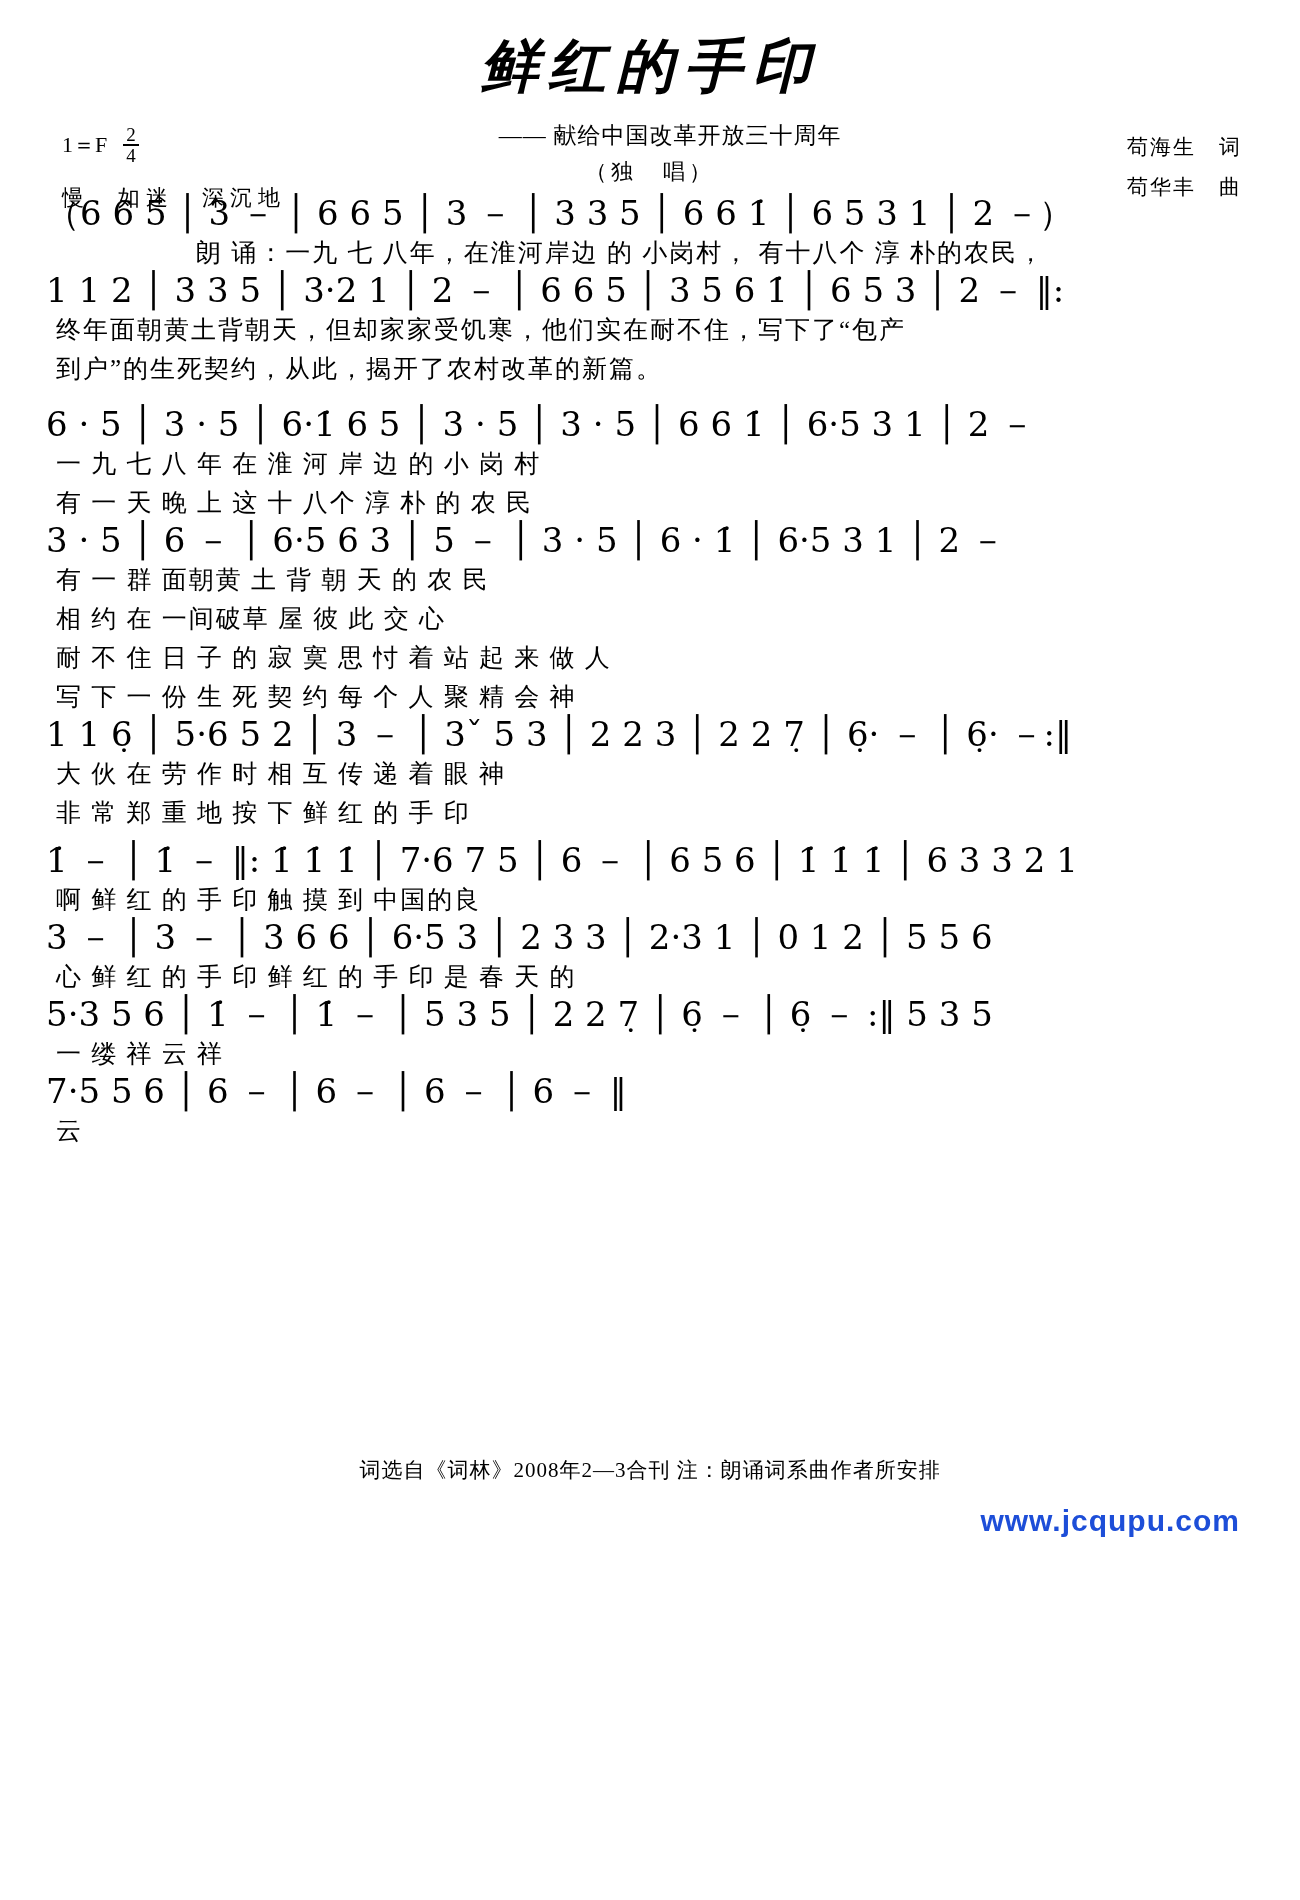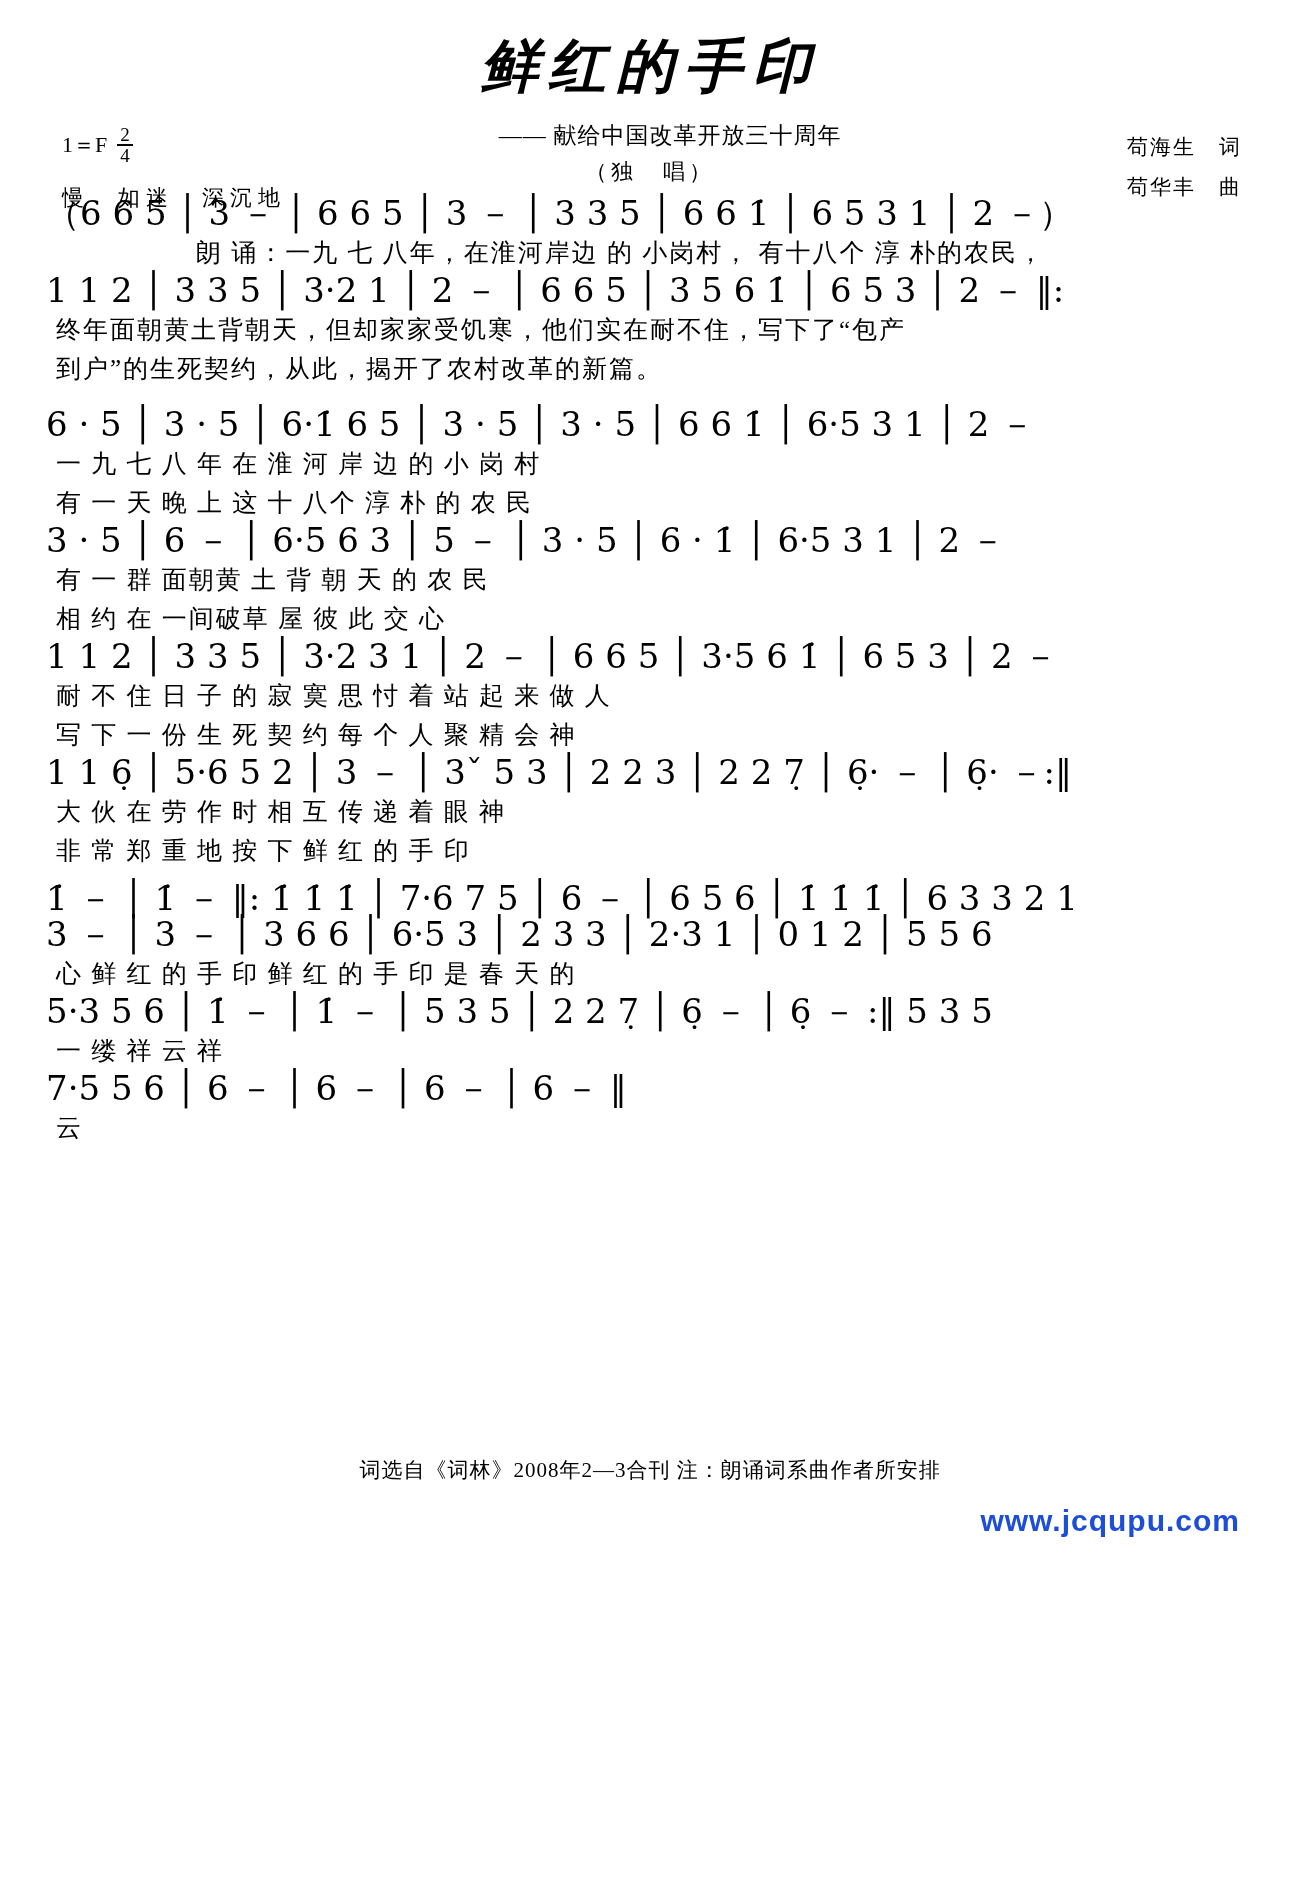--- a/index.html
+++ b/index.html
@@ -33,21 +33,21 @@
   .solo{
     text-align:center;
     font-size:22px;
     margin-top:6px;
     letter-spacing:4px;
   }
   .meta-left{
     position:absolute;left:62px;top:125px;
     font-size:22px;
   }
-  .keysig{display:flex;align-items:center;}
+  .keysig{display:flex;align-items:center;gap:6px;}
   .frac{display:inline-flex;flex-direction:column;align-items:center;line-height:1;font-size:19px;margin-left:10px;}
   .frac .num{border-bottom:2px solid #000;padding:0 3px;}
   .frac .den{padding:0 3px;}
   .tempo{margin-top:18px;font-size:22px;letter-spacing:6px;}
   .meta-right{
     position:absolute;right:58px;top:128px;
     font-size:21px;line-height:1.9;text-align:left;
   }
   .meta-right span{letter-spacing:2px;}
 
@@ -146,37 +146,35 @@
     </div>
     <div class="lyr">一        九     七    八     年 在    淮  河  岸  边 的 小   岗     村</div>
     <div class="lyr">有   一   天     晚        上 这   十 八个 淳 朴 的 农           民</div>
 
     <div class="sysrow">
       <span class="notes">3 · 5 │ 6   － │ 6·5 6 3 │ 5  －  │ 3 · 5 │ 6 · 1̇ │ 6·5 3 1 │ 2  －</span>
     </div>
     <div class="lyr">有   一   群    面朝黄    土      背 朝   天 的 农          民</div>
     <div class="lyr">相   约   在    一间破草  屋      彼    此    交          心</div>
 
-    <div class="sysrow">
-      <span class="notes">1   1 2 │ 3   3 5 │ 3·2 3 1 │ 2  －  │ 6   6 5 │ 3·5 6 1̇ │ 6 5 3 │ 2  －</span>
-    </div>
     <div class="lyr">耐 不 住 日 子 的 寂        寞      思 忖 着 站 起 来   做      人</div>
     <div class="lyr">写 下   一 份    生 死 契   约      每 个 人 聚 精 会        神</div>
 
     <div class="sysrow">
       <span class="notes">1   1 6̣ │ 5·6  5 2 │ 3   －  │ 3ˇ  5 3 │ 2 2 3 │ 2   2 7̣ │ 6̣·  －  │ 6̣· －:‖</span>
     </div>
     <div class="lyr">大 伙 在 劳   作    时        相 互 传 递 着  眼         神</div>
     <div class="lyr">非 常 郑 重   地           按 下 鲜 红 的  手         印</div>
 
     <div class="gap-s"></div>
 
     <div class="sysrow">
       <span class="notes">1̇   － │ 1̇   － ‖: 1̇  1̇  1̇ │ 7·6 7 5 │ 6  －  │ 6   5 6 │ 1̇  1̇  1̇ │ 6 3 3 2 1</span>
     </div>
+    <div class="lyr">啊          鲜 红 的 手      印           触 摸 到 中国的良</div>
 
     <div class="sysrow">
       <span class="notes">3   －  │ 3   －  │ 3 6 6 │ 6·5  3 │ 2 3 3 │ 2·3  1 │ 0  1 2 │ 5 5 6</span>
     </div>
     <div class="lyr">心        鲜 红 的   手  印 鲜 红 的  手  印   是  春 天 的</div>
 
     <div class="sysrow">
       <span class="notes">5·3 5 6 │ 1̇   － │ 1̇   － │ 5 3 5 │ 2 2 7̣ │ 6̣  －  │ 6̣  － :‖ 5 3 5</span>
     </div>
     <div class="lyr">一        缕              祥       云          祥</div>

